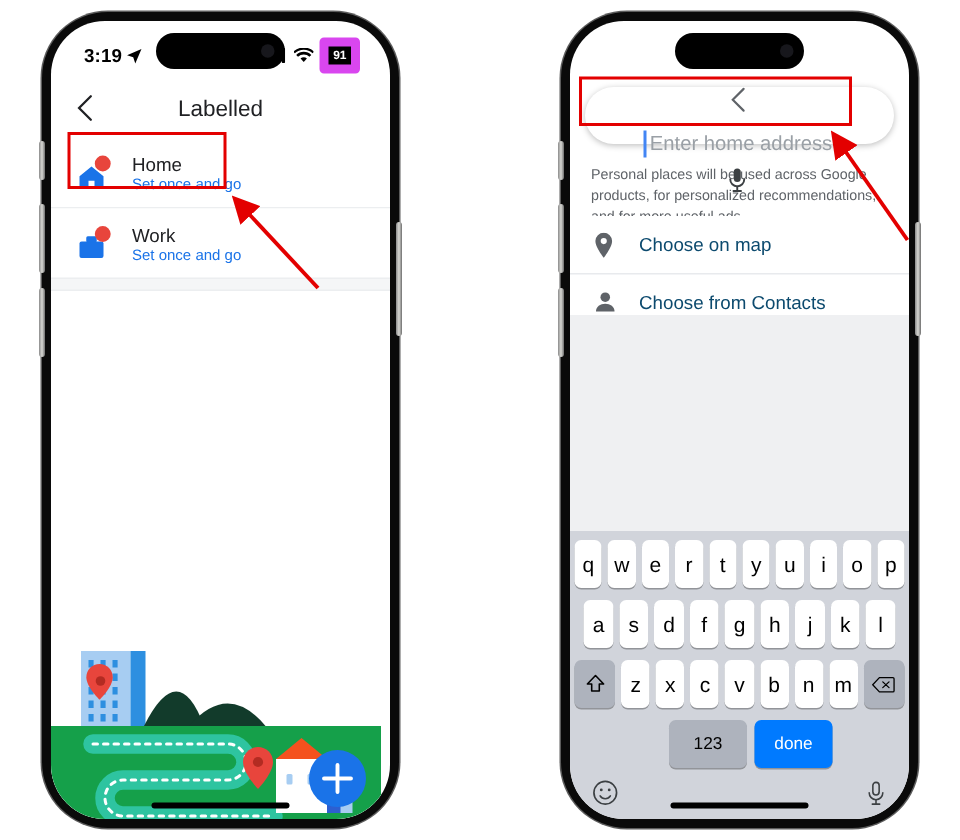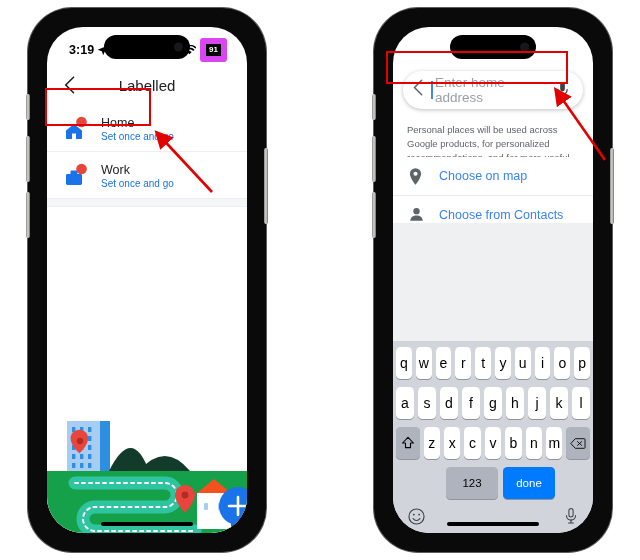--- a/index.html
+++ b/index.html
@@ -11,21 +11,21 @@
     overflow: hidden;
   }
 
   
   .phone {
     position: absolute;
     top: 8px;
     width: 238px; height: 544px;
     border-radius: 44px;
     background: #0a0a0a;
-    padding: 19px;
+    padding: 6px;
     box-shadow: 0 0 0 1px #5c5c5c;
   }
   .phone-1 { left: 28px; }
   .phone-2 { left: 374px; }
 
   
   .rail {
     position: absolute;
     background: linear-gradient(90deg,#8a8a8a,#d8d8d4,#6e6e6e);
     border-radius: 2px;
@@ -127,20 +127,21 @@
     background: #fff; z-index: 10;
   }
   .searchbar {
     height: 38px;
     background: #fff;
     border-radius: 19px;
     box-shadow: 0 1px 4px rgba(0,0,0,.26);
     display: flex; align-items: center;
     padding: 0 12px 0 10px;
     gap: 8px;
+    flex-direction: column;
   }
   .s-back { font-size: 17px; color: #5f6368; font-weight: 300; }
   .s-input {
     flex: 1; position: relative;
     font-size: 13.5px; color: #9aa0a6;
     border: none; outline: none; background: transparent;
     font-family: "Liberation Sans", sans-serif;
     padding-left: 4px;
   }
   .caret {
@@ -158,21 +159,21 @@
     border-bottom: 1px solid #e8eaed;
     background: #fff;
   }
   .opt-list { position: absolute; top: 130px; left: 0; right: 0; background: #fff; }
   .opt-row {
     display: flex; align-items: center; gap: 14px;
     padding: 11px 16px;
     border-bottom: 1px solid #e8eaed;
   }
   .opt-ico { width: 16px; height: 16px; flex: none; }
-  .opt-label { font-size: 12.5px; color: #3b82f6; }
+  .opt-label { font-size: 12.5px; color: #0c4a6e; }
 
   .kb-gap {
     position: absolute; left: 0; right: 0;
     top: 196px; bottom: 192px;
     background: #eff0f2;
   }
 
   
   .keyboard {
     position: absolute; left: 0; right: 0; bottom: 0;

